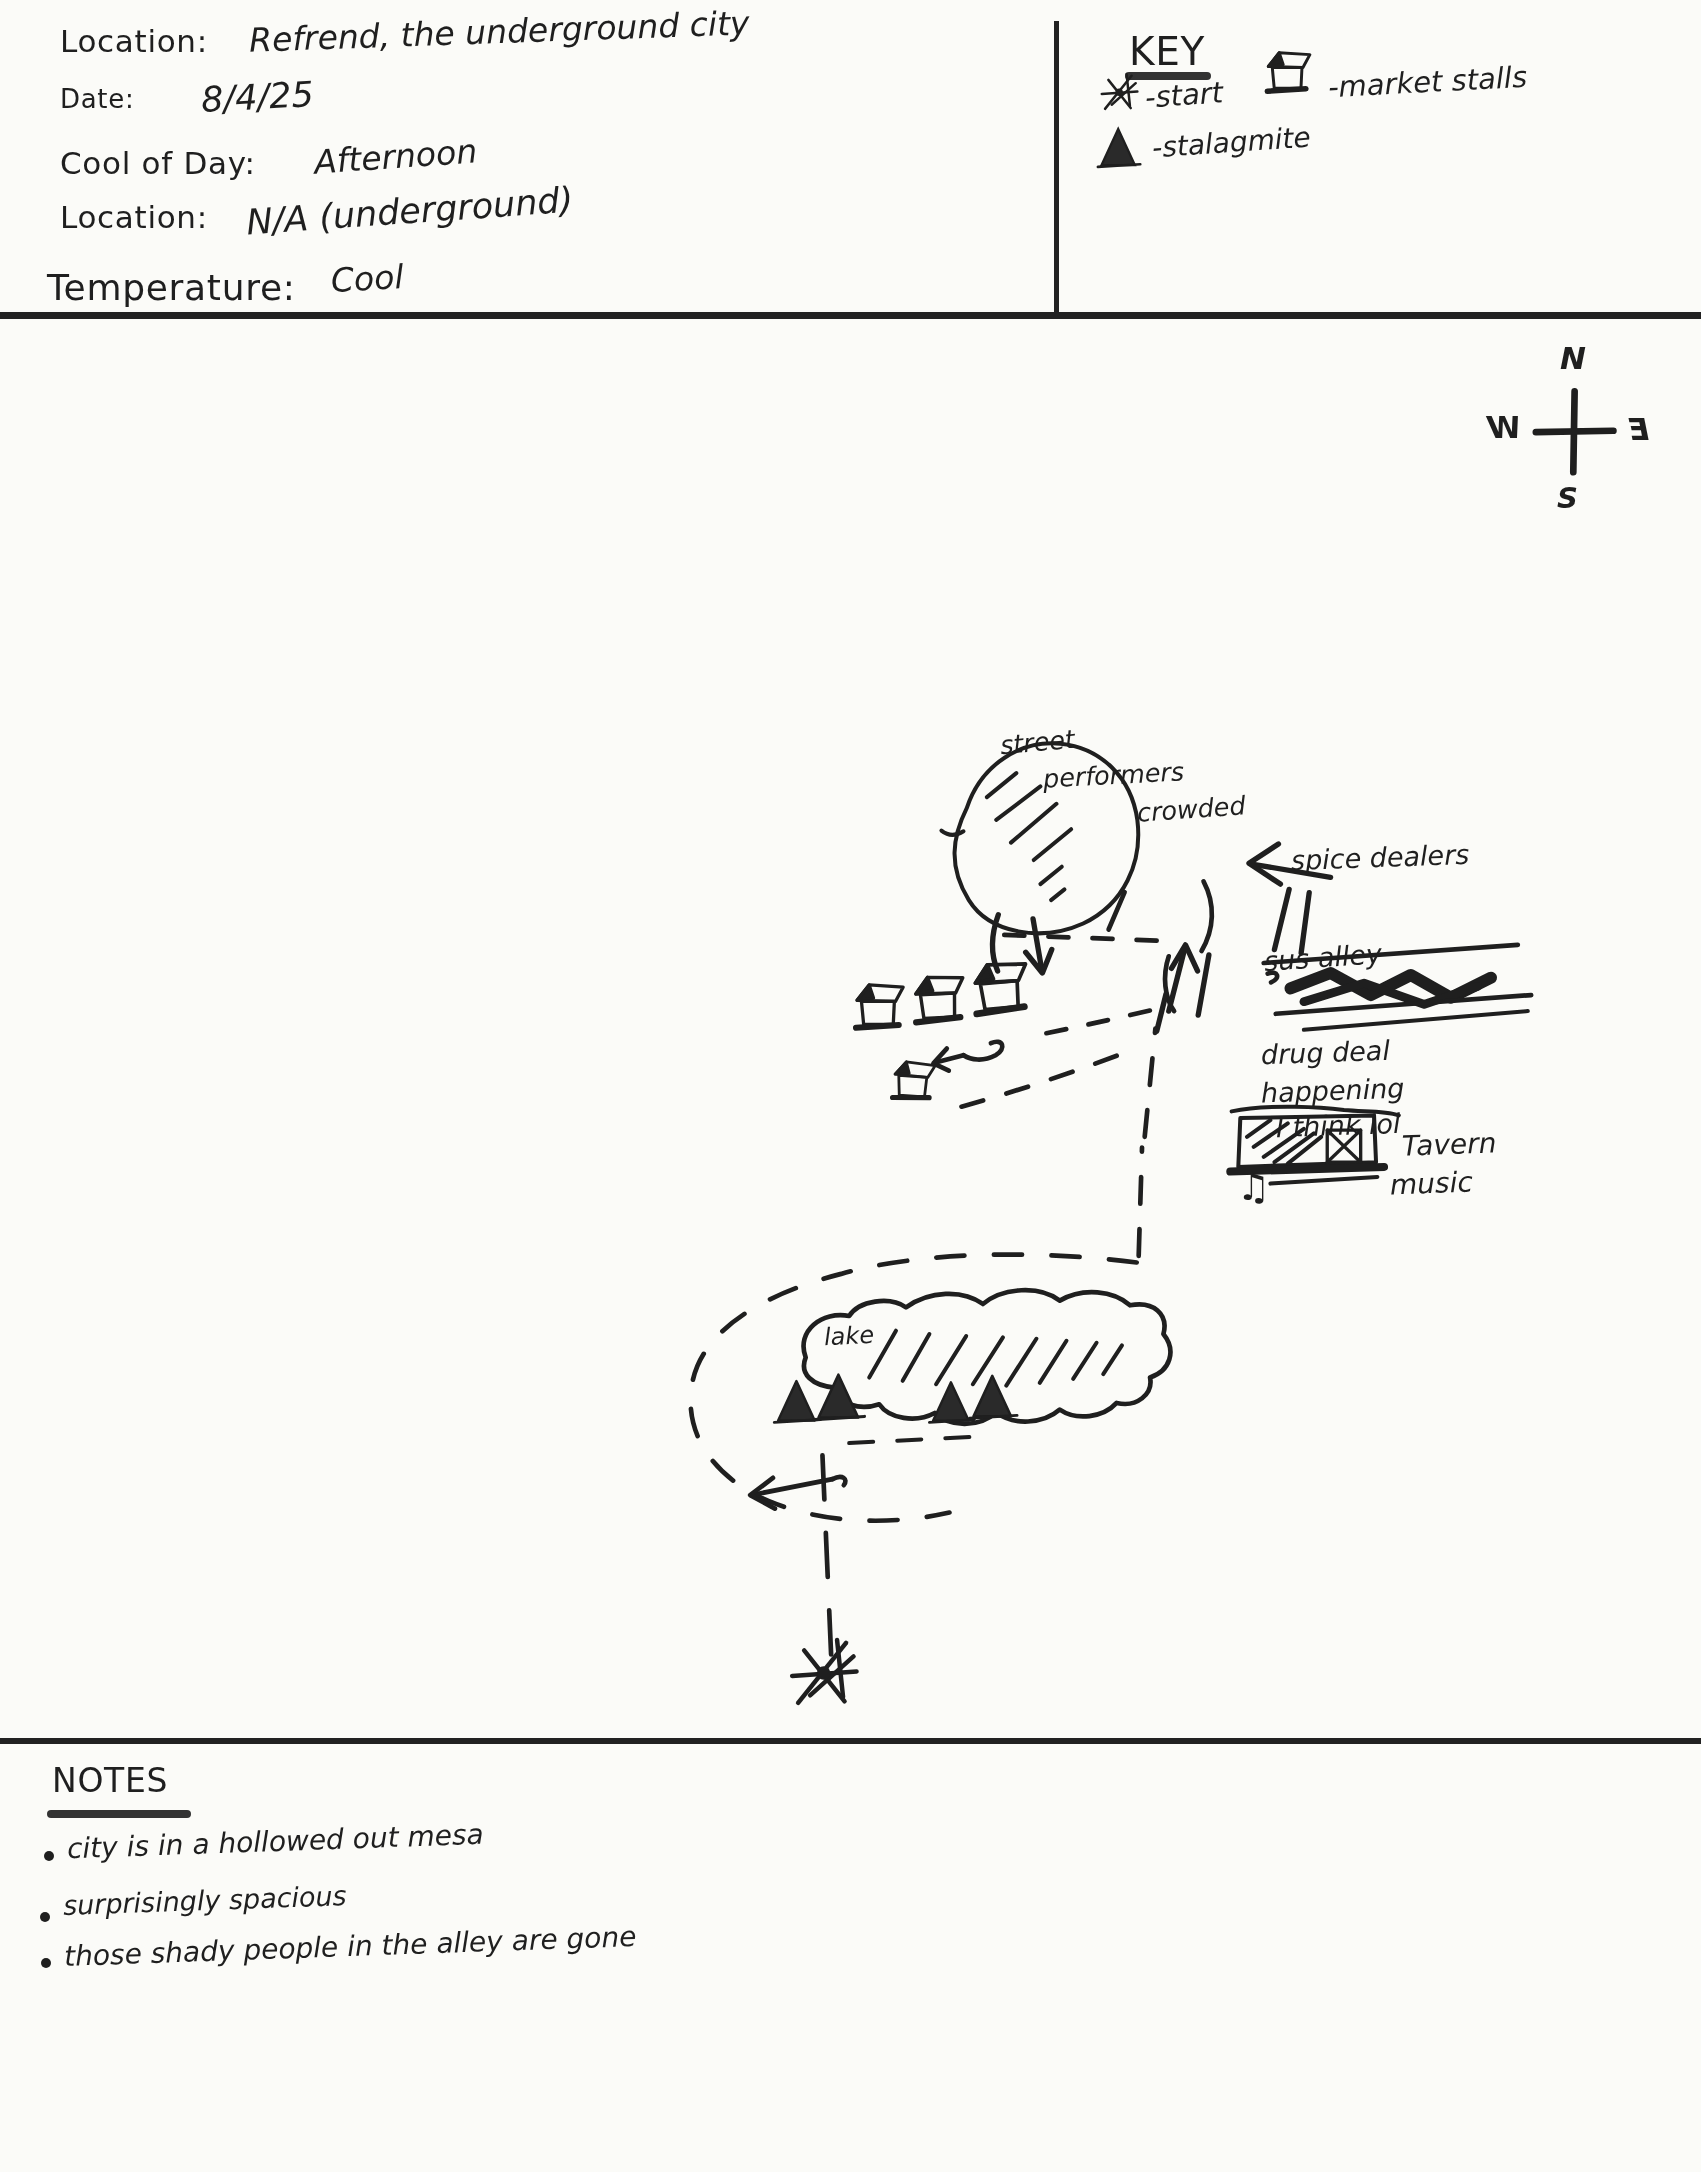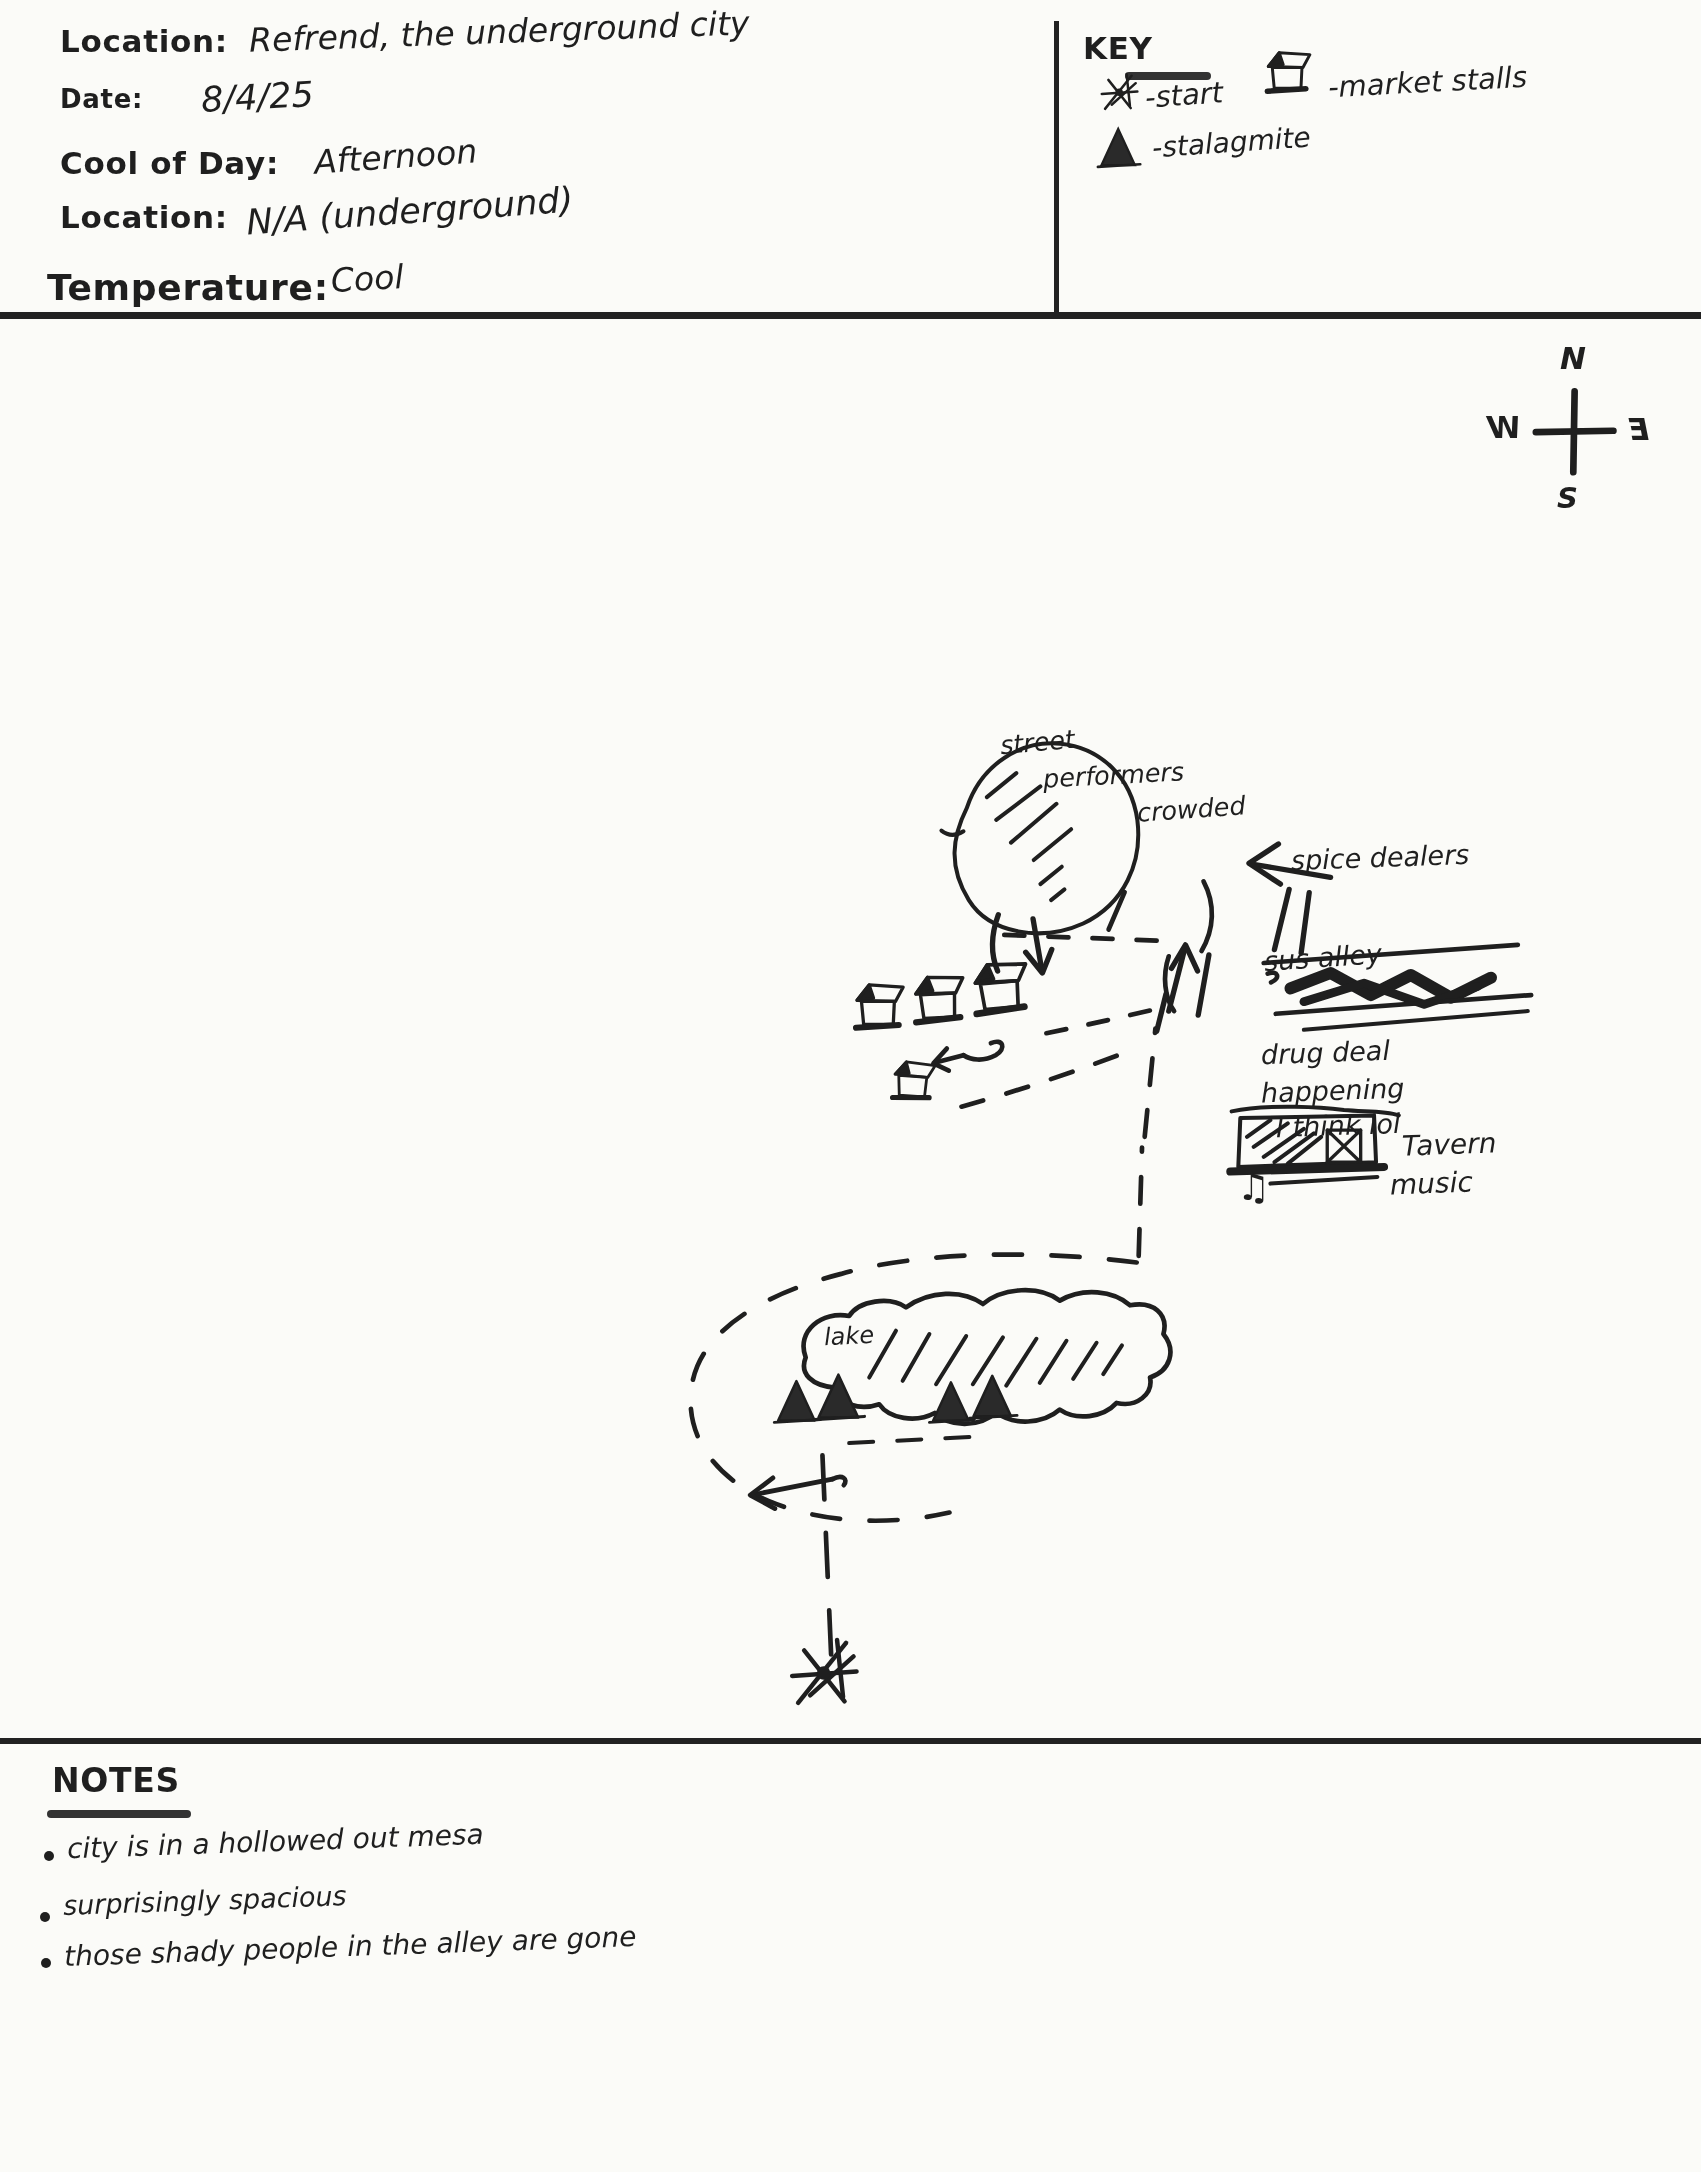--- a/index.html
+++ b/index.html
@@ -3,21 +3,21 @@
 <meta charset="utf-8">
 <style>
   html,body{margin:0;padding:0;}
   body{
     width:1701px;height:2172px;position:relative;
     background:#fbfbf8;color:#1f1f1f;
     font-family:"DejaVu Sans",sans-serif;overflow:hidden;
   }
   .abs{position:absolute;}
   .lbl{position:absolute;white-space:nowrap;line-height:1.05;}
-  .marker{font-weight:bold;letter-spacing:0.7px;}
+  .marker{font-weight:normal;letter-spacing:0.7px;}
   .hand{font-style:italic;}
   .rule{position:absolute;background:#222;}
   .underbar{position:absolute;background:#333;height:8px;border-radius:4px;}
   .bullet{position:absolute;width:10px;height:10px;border-radius:50%;background:#1f1f1f;}
   svg{position:absolute;left:0;top:0;}
 </style>
 </head>
 <body>
 
 <svg width="0" height="0">
@@ -58,21 +58,21 @@
 
   <span class="lbl marker" style="left:47px;top:269px;font-size:36px">Temperature:</span>
   <span class="lbl hand" style="left:331px;top:262px;font-size:33px;transform:rotate(-3deg)">Cool</span>
 </div>
 
 <div class="rule" style="left:1054px;top:21.4px;width:4.7px;height:296px"></div>
 <div class="rule" style="left:0;top:312px;width:1701px;height:6.7px"></div>
 <div class="rule" style="left:0;top:1738px;width:1701px;height:6px"></div>
 
 <div>
-  <span class="lbl marker" style="left:1083px;top:32px;font-size:31px">KEY</span>
+  <span class="lbl marker" style="left:1129px;top:32px;font-size:39px">KEY</span>
   <div class="underbar" style="left:1125px;top:72px;width:86px"></div>
 
   <svg class="abs" style="left:0;top:0" width="1701" height="201" viewBox="0 0 2544 300">
     <use href="#def-star" transform="translate(1644,108) scale(0.62)"></use>
     <use href="#def-stalagmite" transform="translate(1642,186) scale(0.66)"></use>
     <use href="#def-stall" transform="translate(1888,74)  scale(0.74)"></use>
   </svg>
 
   <span class="lbl hand" style="left:1145px;top:80px;font-size:29px;transform:rotate(-4deg)">-start</span>
   <span class="lbl hand" style="left:1152px;top:128px;font-size:28px;transform:rotate(-4deg)">-stalagmite</span>

